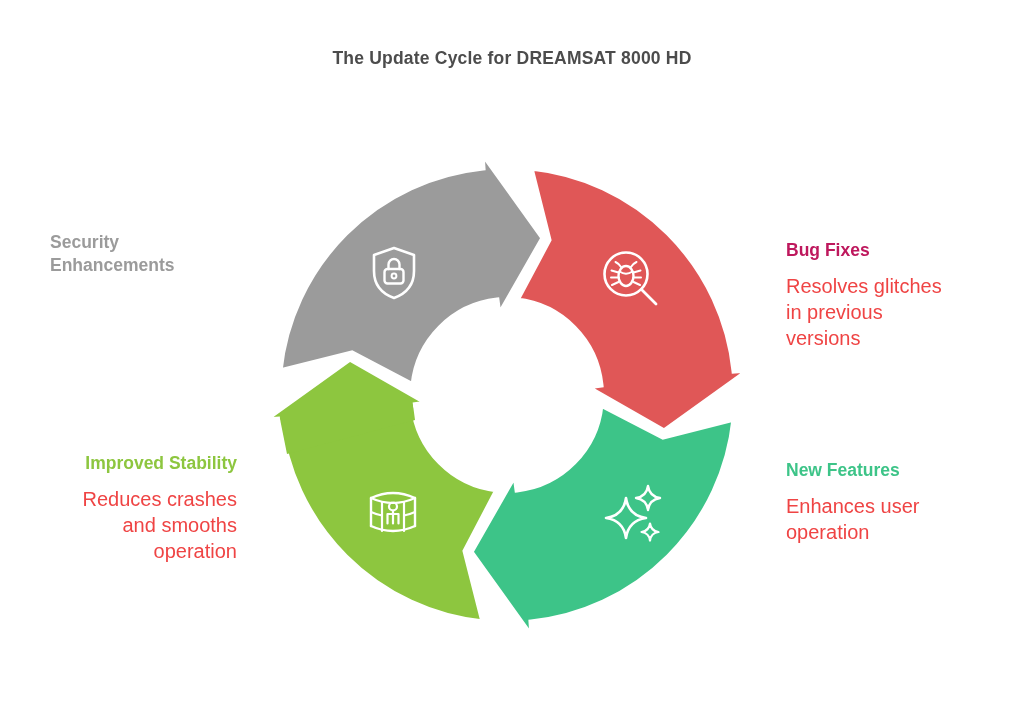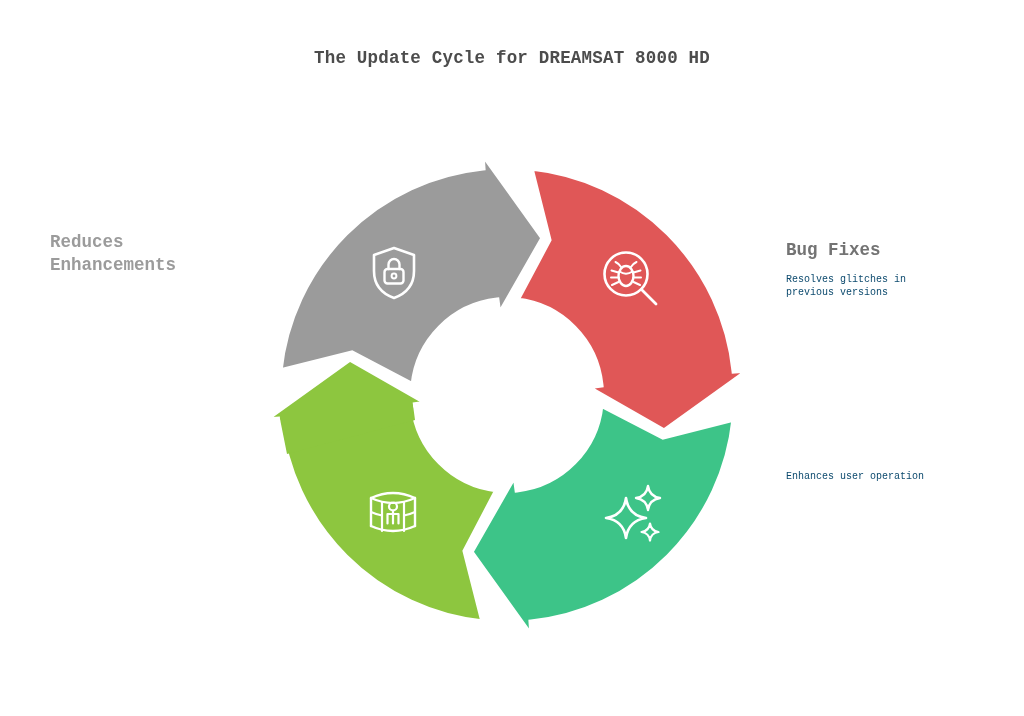--- a/index.html
+++ b/index.html
@@ -1,33 +1,33 @@
 <!DOCTYPE html>
 <html><head>
 <meta charset="utf-8">
 <style>
   html,body{margin:0;padding:0;background:#ffffff;}
   .stage{
     position:relative;width:1024px;height:716px;overflow:hidden;
-    background:#ffffff;font-family:Liberation Mono, monospace;
+    background:#ffffff;font-family:Liberation Sans, sans-serif;
   }
   .title{
     position:absolute;top:48px;left:0;width:1024px;text-align:center;
     font-size:17.5px;font-weight:bold;color:#4c4c4c;letter-spacing:.2px;
   }
   .diagram-svg{position:absolute;left:0;top:0;}
   .label-block{position:absolute;}
   .label-block h2{
     margin:0;font-size:17.5px;font-weight:bold;line-height:1.32;
   }
   .label-block p{
-    margin:11px 0 0 0;font-size:10px;color:#0c4a6e;line-height:1.3;
+    margin:11px 0 0 0;font-size:20px;color:#ef4444;line-height:1.3;
   }
   .c-gray{color:#9b9b9b}
-  .c-red{color:#737373}
+  .c-red{color:#be185d}
   .c-green{color:#3dc488}
   .c-lime{color:#8dc63f}
   .blk-security{left:50px;top:231px;width:170px;}
   .blk-security p{width:120px;}
   .blk-bug{left:786px;top:239px;width:190px;}
   .blk-bug p{width:160px;}
   .blk-stability{left:17px;top:452px;width:220px;text-align:right;}
   .blk-stability p{width:170px;margin-left:auto;}
   .blk-new{left:786px;top:459px;width:210px;}
   .arc{stroke:#ffffff;stroke-width:5;stroke-linejoin:miter;}
@@ -82,26 +82,31 @@
       <path stroke-width="2.4" d="M4 12 V40 M48 12 V40"></path>
       <path stroke-width="2.4" d="M4 40 Q26 50 48 40"></path>
       <path stroke-width="2.2" d="M15 16.5 V45 M37 16.5 V45"></path>
       <path stroke-width="2" d="M4 26 Q9.5 28.5 15 29.5 M37 29.5 Q42.5 28.5 48 26"></path>
       <circle cx="26" cy="20.5" r="4" stroke-width="2.2"></circle>
       <path stroke-width="2.2" d="M26 24.5 V28 M20.5 28 H31.5 M20.5 28 V37.5 M31.5 28 V37.5 M26 28 V37.5"></path>
     </g>
   </svg>
 
   <div class="label-block blk-security">
-    <h2 class="c-gray">Reduces Enhancements</h2>
+    <h2 class="c-gray">Security Enhancements</h2>
   </div>
 
   <div class="label-block blk-bug">
     <h2 class="c-red">Bug Fixes</h2>
     <p>Resolves glitches in previous versions</p>
   </div>
 
+  <div class="label-block blk-stability">
+    <h2 class="c-lime">Improved Stability</h2>
+    <p>Reduces crashes and smooths operation</p>
+  </div>
 
   <div class="label-block blk-new">
+    <h2 class="c-green">New Features</h2>
     <p>Enhances user operation</p>
   </div>
 
 </div>
 
 </body></html>

